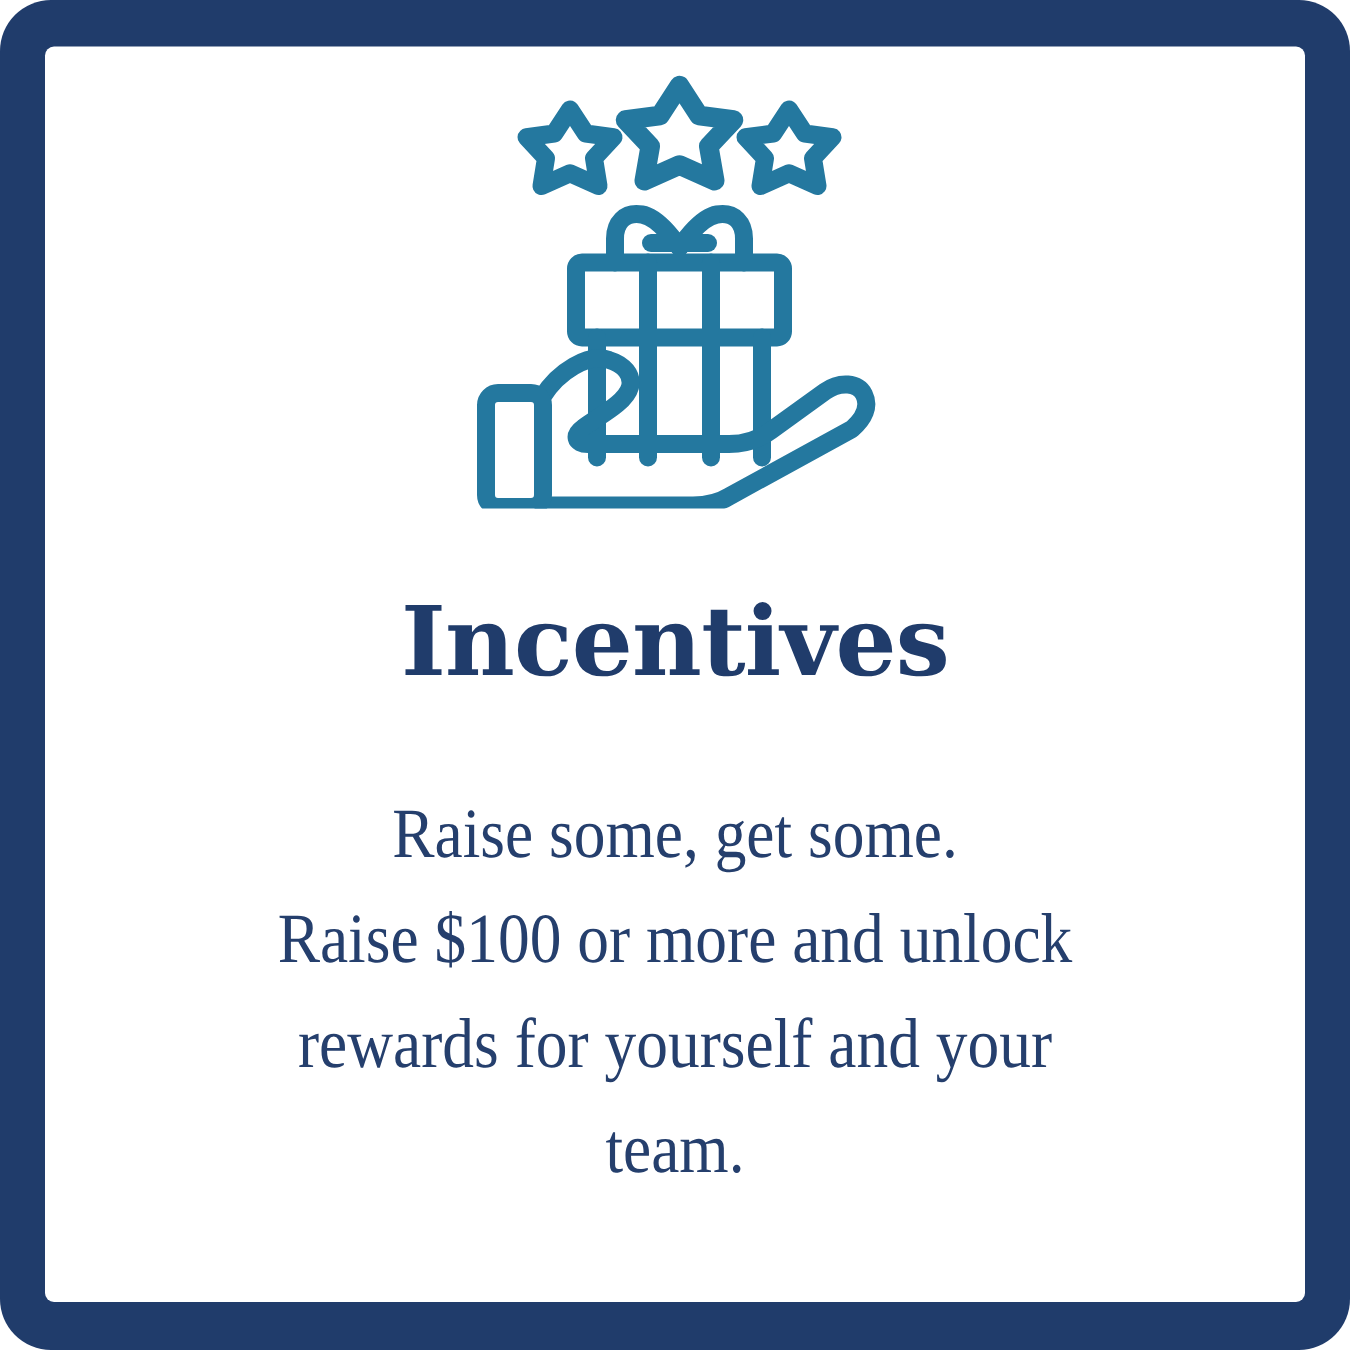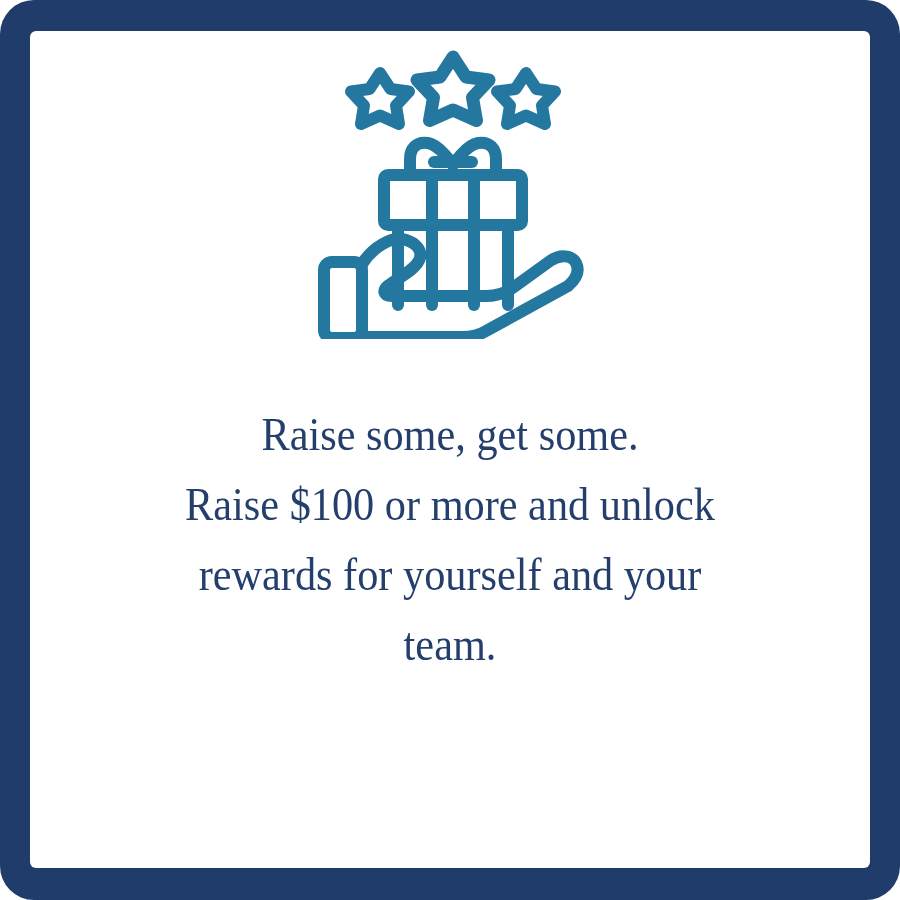--- a/index.html
+++ b/index.html
@@ -115,20 +115,21 @@
                    C270 222 266 230 258 237
                    L176 282
                    C168 287 160 288 152 288
                    L52 288"></path>
 
           <rect x="14" y="213" width="38" height="76" rx="8" stroke-width="12"></rect>
         </g>
       </svg>
     </div>
 
+    <h1 class="card-title" style="color: rgb(32, 60, 107);">Incentives</h1>
 
     <div class="card-body" style="color: rgb(37, 63, 109);">
       <span class="line">Raise some, get some.</span>
       <span class="line">Raise $100 or more and unlock</span>
       <span class="line">rewards for yourself and your</span>
       <span class="line">team.</span>
     </div>
 
   </div>
 </div>

